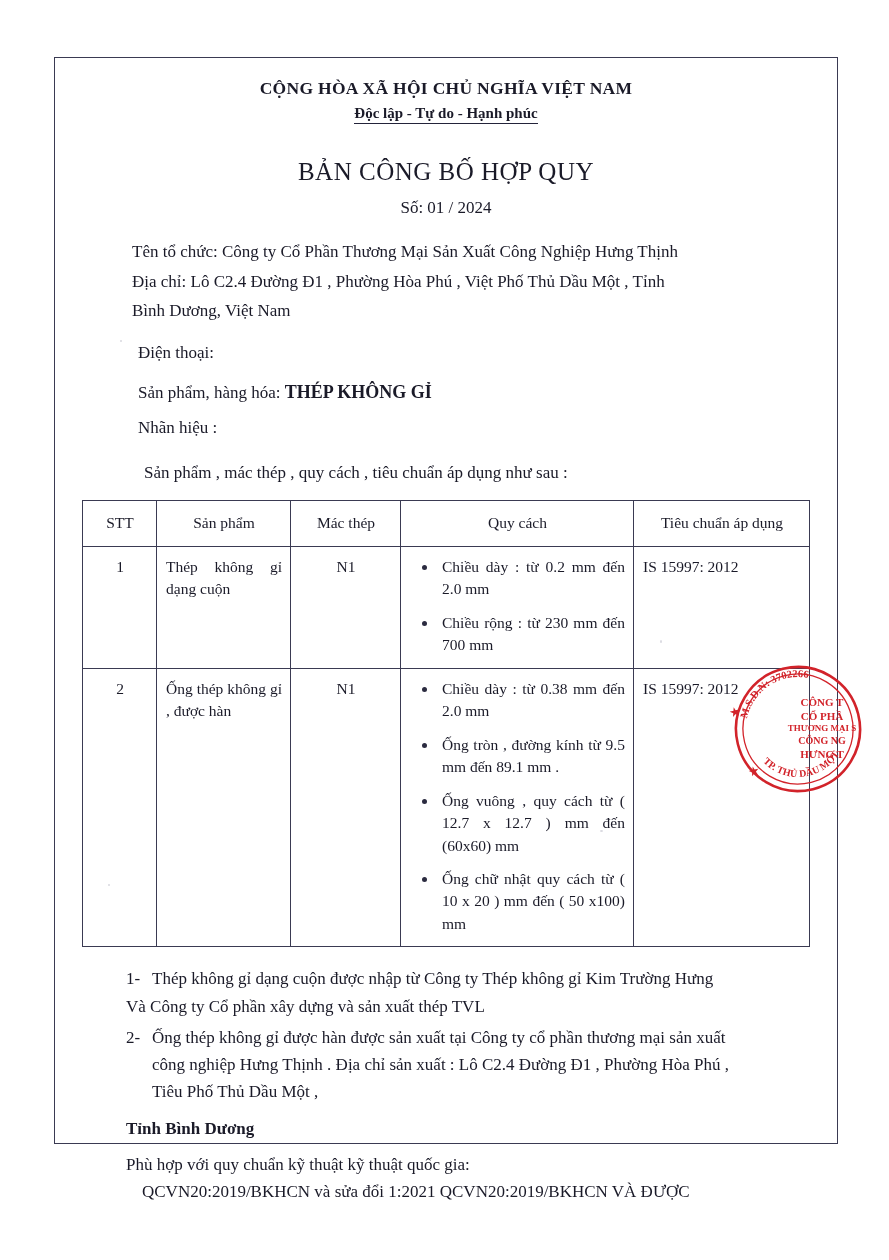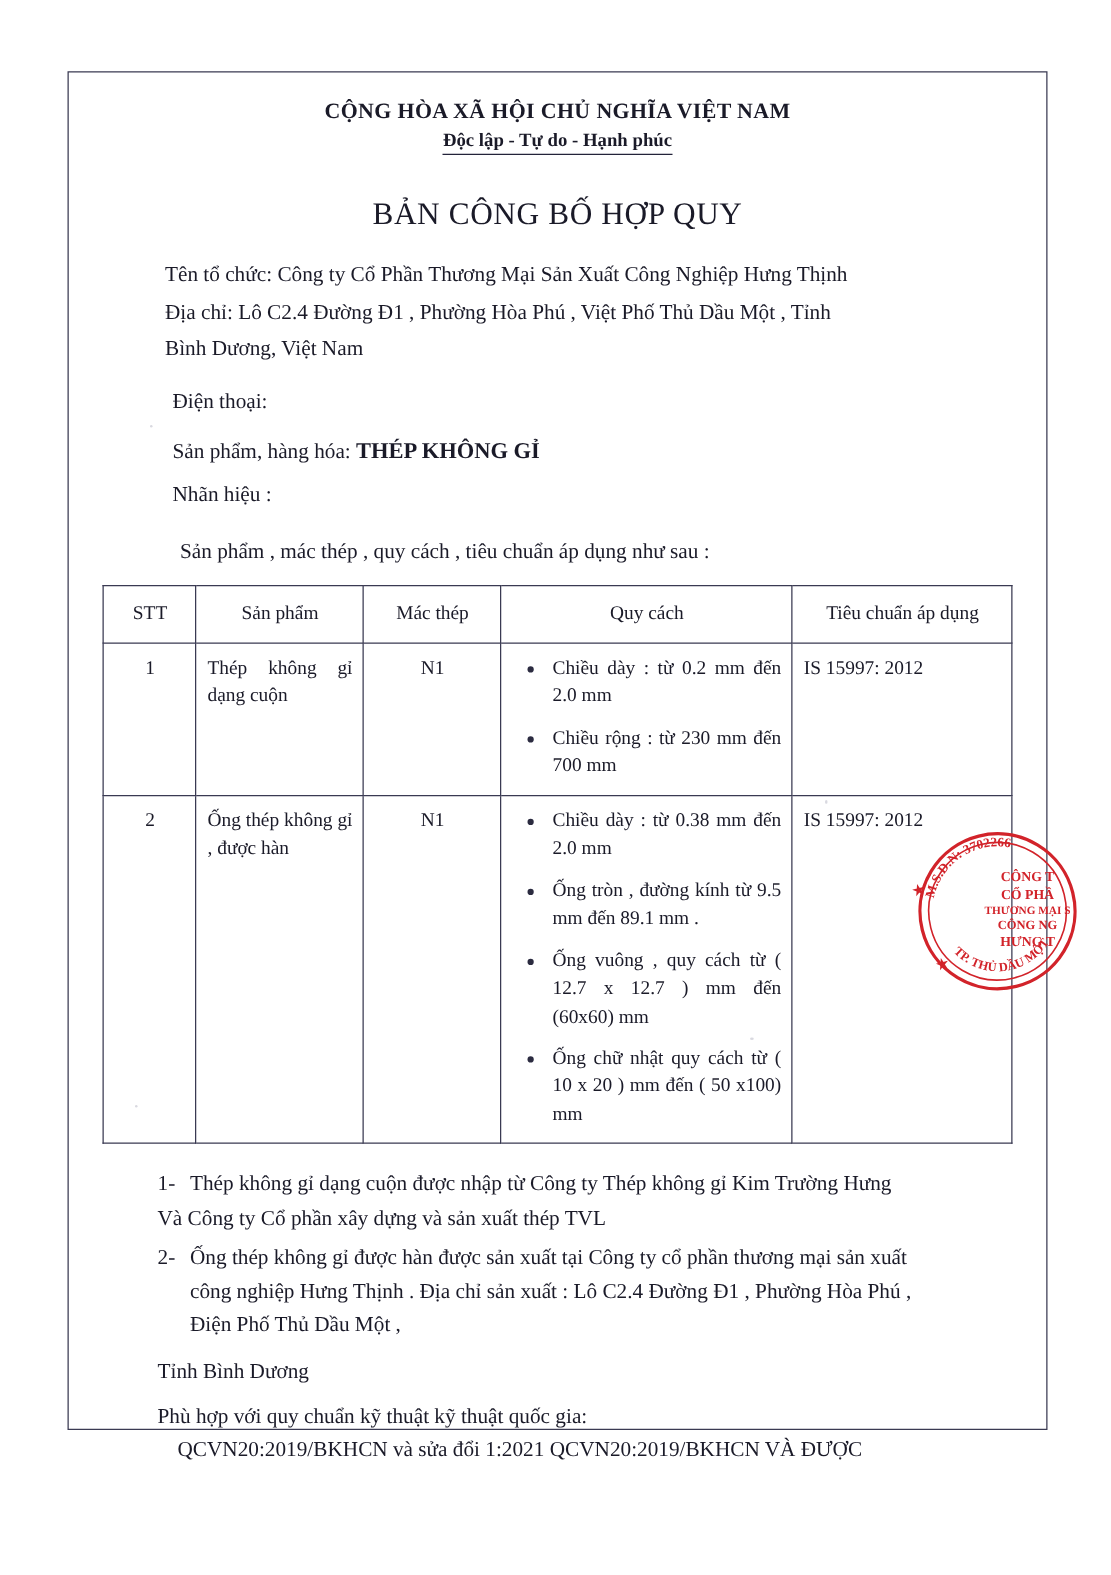--- a/index.html
+++ b/index.html
@@ -142,21 +142,21 @@
     flex: 0 0 26px;
   }
   .note-txt { flex: 1 1 auto; text-align: justify; }
   .note-cont { padding-left: 44px; }
   .note-cont2 { padding-left: 70px; }
   .tail {
     margin-top: 10px;
     font-size: 17px;
     line-height: 1.62;
   }
-  .tail .l1 { padding-left: 44px; }
+  .tail .l1 { padding-left: 44px; font-weight: bold; }
   .tail .l2 { padding-left: 44px; margin-top: 8px; }
   .tail .l3 { padding-left: 60px; text-align: justify; }
   .tail .l4 { padding-left: 28px; text-align: justify; }
 
   
   .stamp {
     position: absolute;
     right: -34px;
     top: 598px;
     width: 148px;
@@ -195,20 +195,21 @@
 <div class="page">
 
   <div class="scan-frame"></div>
 
   <div class="content">
 
     <div class="center">
       <div class="nation">CỘNG HÒA XÃ HỘI CHỦ NGHĨA VIỆT NAM</div>
       <div><span class="motto">Độc lập - Tự do - Hạnh phúc</span></div>
       <div class="doc-title">BẢN CÔNG BỐ HỢP QUY</div>
+      <div class="doc-number">Số: 01 / 2024</div>
     </div>
 
     <div class="body-block">
       <div class="ln indent1">
         <span>Tên tổ chức:</span>
         <span>Công ty Cổ Phần Thương Mại Sản Xuất Công Nghiệp Hưng Thịnh</span>
       </div>
       <div class="ln indent1">
         <span>Địa chỉ:</span>
         <span>Lô C2.4 Đường Đ1 , Phường Hòa Phú , Việt Phố Thủ Dầu Một , Tỉnh</span>
@@ -268,21 +269,21 @@
         <div class="note-num">1-</div>
         <div class="note-txt">Thép không gỉ dạng cuộn được nhập từ Công ty Thép không gỉ Kim Trường Hưng</div>
       </div>
       <div class="note-cont">Và Công ty Cổ phần xây dựng và sản xuất thép TVL</div>
 
       <div class="note-row" style="margin-top:4px">
         <div class="note-num">2-</div>
         <div class="note-txt">Ống thép không gỉ được hàn được sản xuất tại Công ty cổ phần thương mại sản xuất</div>
       </div>
       <div class="note-cont2">công nghiệp Hưng Thịnh . Địa chỉ sản xuất : Lô C2.4 Đường Đ1 , Phường Hòa Phú ,</div>
-      <div class="note-cont2">Điện Phố Thủ Dầu Một ,</div>
+      <div class="note-cont2">Tiêu Phố Thủ Dầu Một ,</div>
     </div>
 
     <div class="tail">
       <div class="l1">Tỉnh Bình Dương</div>
       <div class="l2">Phù hợp với quy chuẩn kỹ thuật kỹ thuật quốc gia:</div>
       <div class="l3">QCVN20:2019/BKHCN và sửa đổi 1:2021  QCVN20:2019/BKHCN VÀ ĐƯỢC</div>
     </div>
 
     <div class="stamp">
       <svg width="148" height="148" viewBox="0 0 148 148" aria-hidden="true">

